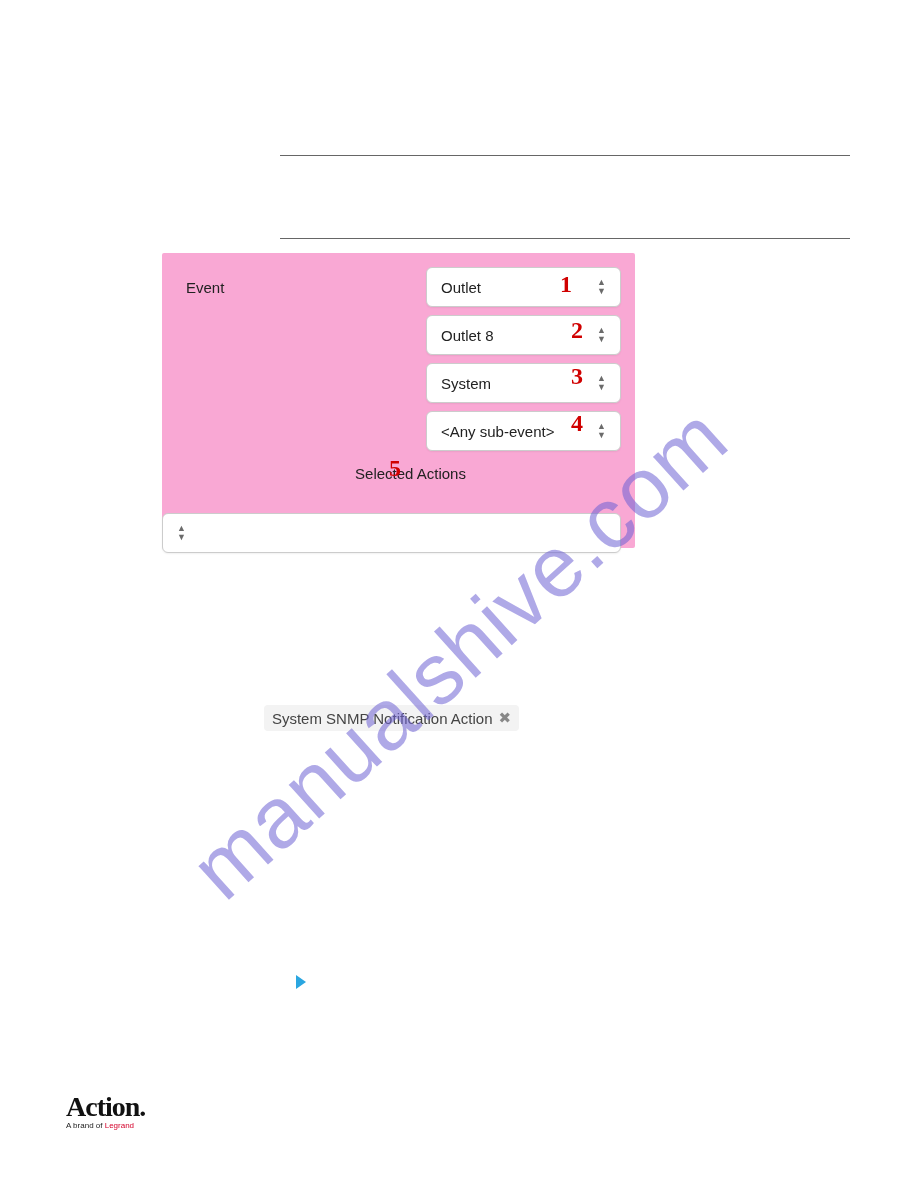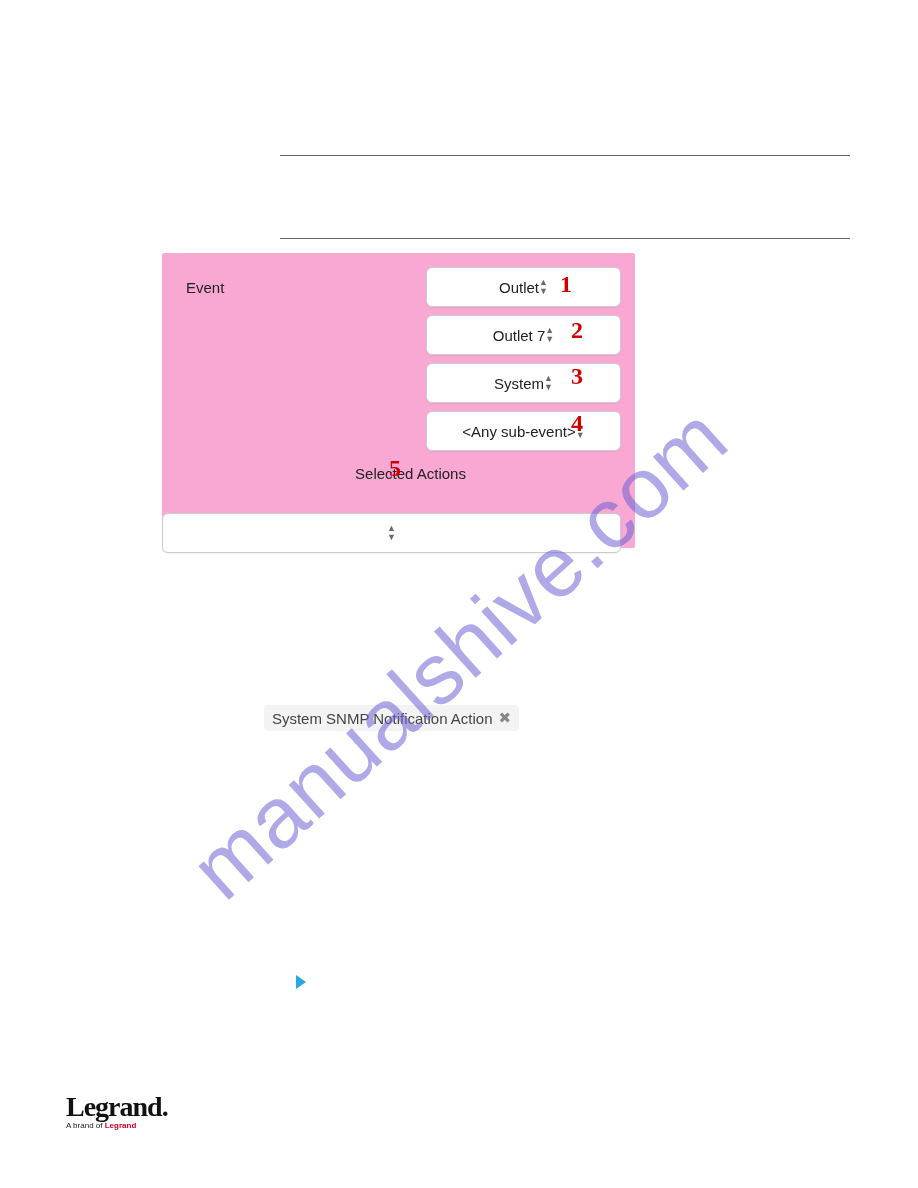--- a/index.html
+++ b/index.html
@@ -47,21 +47,21 @@
   }
   .ctrl-col {
     flex: 1 1 auto;
     padding-right: 14px;
     position: relative;
   }
 
   .select {
     display: flex;
     align-items: center;
-    justify-content: center;
+    justify-content: space-between;
     background: #ffffff;
     border: 1px solid #cccccc;
     border-radius: 6px;
     height: 38px;
     padding: 0 14px;
     font-size: 15px;
     color: #222;
     box-shadow: 0 1px 2px rgba(0,0,0,0.06);
   }
   .select .spinner {
@@ -143,21 +143,21 @@
     font-weight: 800;
     font-size: 28px;
     color: #111;
     letter-spacing: -1px;
   }
   .tagline {
     font-size: 8px;
     color: #222;
     margin-top: -2px;
   }
-  .tagline .accent { color: #d4002a; font-weight: 700; }
+  .tagline .accent { color: #d4002a; font-weight: 400; }
 </style>
 </head>
 <body>
 
 <div class="hr-line hr1"></div>
 <div class="hr-line hr2"></div>
 
 <div class="panel">
 
   <div style="height:14px"></div>
@@ -172,21 +172,21 @@
             <span>▼</span>
           </span>
       </div>
     </div>
   </div>
 
   <div class="row">
     <div class="label-col"></div>
     <div class="ctrl-col">
       <div class="select">
-        <span>Outlet 7</span>
+        <span>Outlet 8</span>
         <span class="spinner">
             <span>▲</span>
             <span>▼</span>
           </span>
       </div>
     </div>
   </div>
 
   <div class="row">
     <div class="label-col"></div>
@@ -243,17 +243,17 @@
 <div class="redno n2">2</div>
 <div class="redno n3">3</div>
 <div class="redno n4">4</div>
 <div class="redno n5">5</div>
 
 <div class="bullet"></div>
 
 <div class="watermark">manualshive.com</div>
 
 <div class="footer">
-  <div class="brand">Legrand.</div>
+  <div class="brand">Action.</div>
   <div class="tagline">
     <span>A brand of </span><span class="accent">Legrand</span>
   </div>
 </div>
 
 </body></html>

